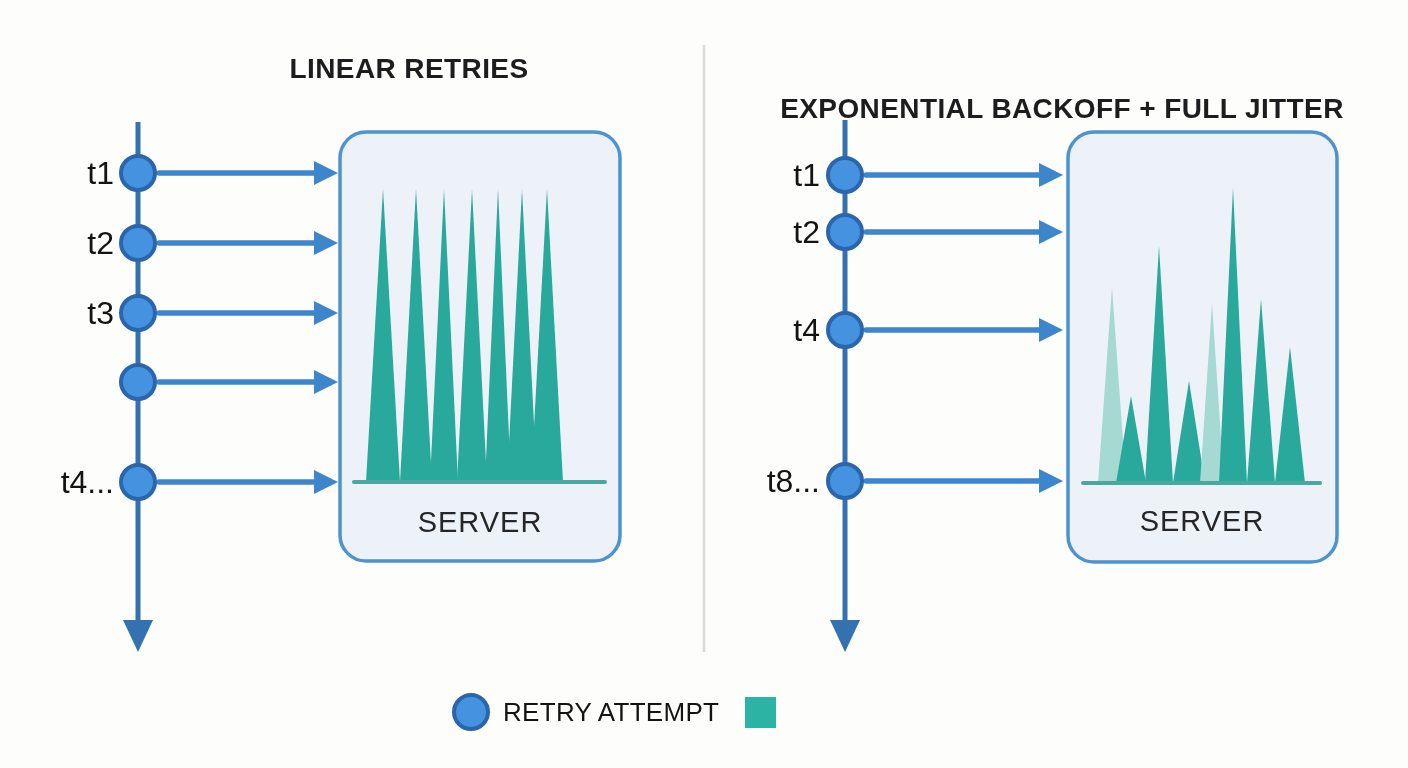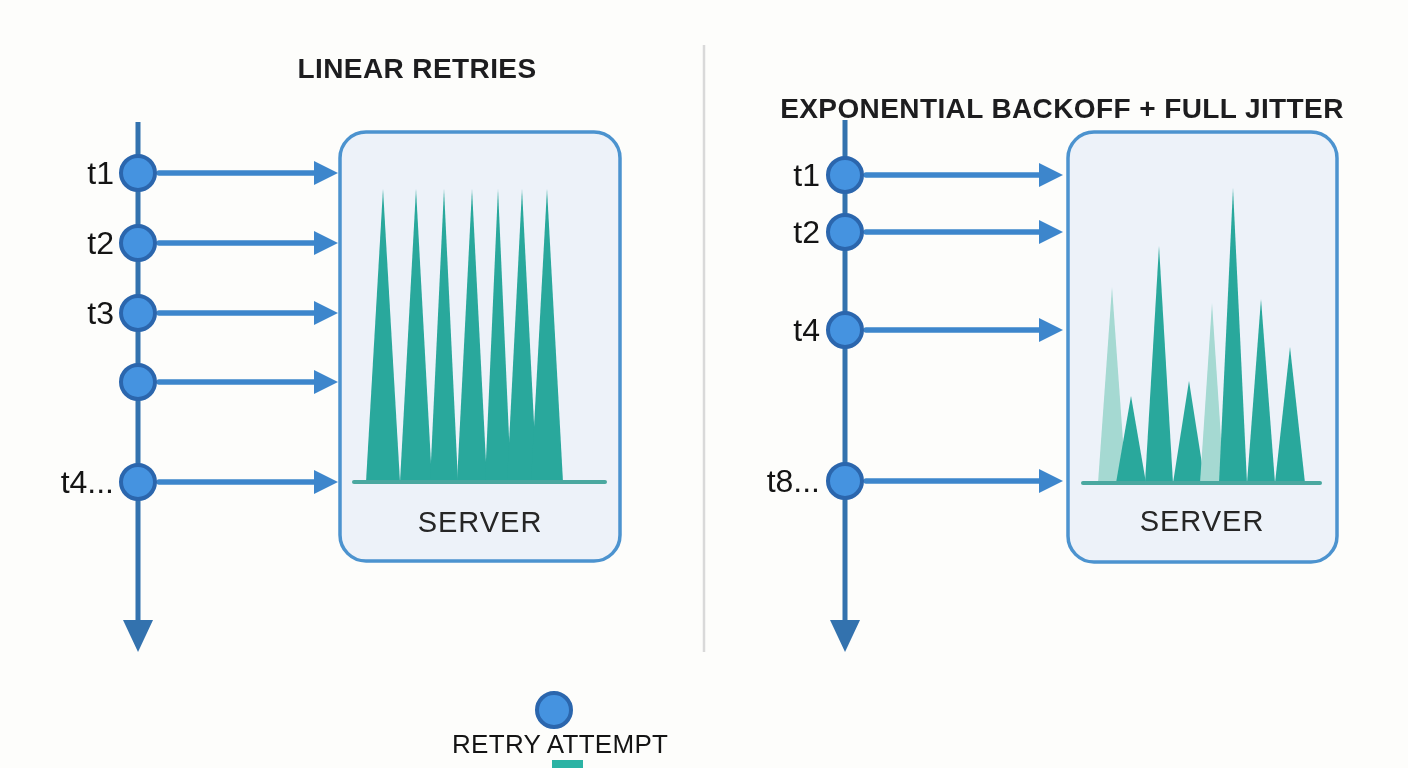--- a/index.html
+++ b/index.html
@@ -17,21 +17,21 @@
     top: 52px;
     height: 34px;
     line-height: 34px;
     text-align: center;
     font-size: 28px;
     font-weight: 600;
     letter-spacing: 0.4px;
     color: #1d1d1f;
     white-space: nowrap;
   }
-  .panel-title.left  { left: 12px;   width: 810px; }
+  .panel-title.left  { left: 4px;   width: 810px; }
   .panel-title.right { left: 704px; width: 716px; margin-top: 40px; }
   .legend {
     position: absolute;
     left: 452px;
     top: 691px;
     height: 42px;
     display: flex;
     align-items: center;
     color: #141414;
     font-size: 26px;
@@ -117,18 +117,18 @@
       <line x1="866" y1="481" x2="1043" y2="481" stroke="#3d86cc" stroke-width="5.5" stroke-linecap="round"></line>
       <polygon points="1063,481 1039,469 1039,493" fill="#3d86cc"></polygon>
       <circle cx="845" cy="481" r="17" fill="#4593e0" stroke="#2b66ad" stroke-width="4"></circle>
       <text x="820" y="492" text-anchor="end" font-size="32" fill="#141414">t8...</text>
     </svg>
 
   <div class="panel-title left" style="color: rgb(29, 29, 31);">LINEAR RETRIES</div>
 
   <div class="panel-title right" style="color: rgb(29, 29, 31);">EXPONENTIAL BACKOFF + FULL JITTER</div>
 
-  <div class="legend" style="color: rgb(20, 20, 20); flex-direction: column;">
+  <div class="legend" style="color: rgb(20, 20, 20);">
     <span class="swatch circle" style="background: rgb(69, 147, 224); border-color: rgb(43, 102, 173);"></span>
     <span class="legend-label">RETRY ATTEMPT</span>
     <span class="swatch square" style="background: rgb(43, 179, 164);"></span>
   </div>
 </div>
 
 </body></html>

